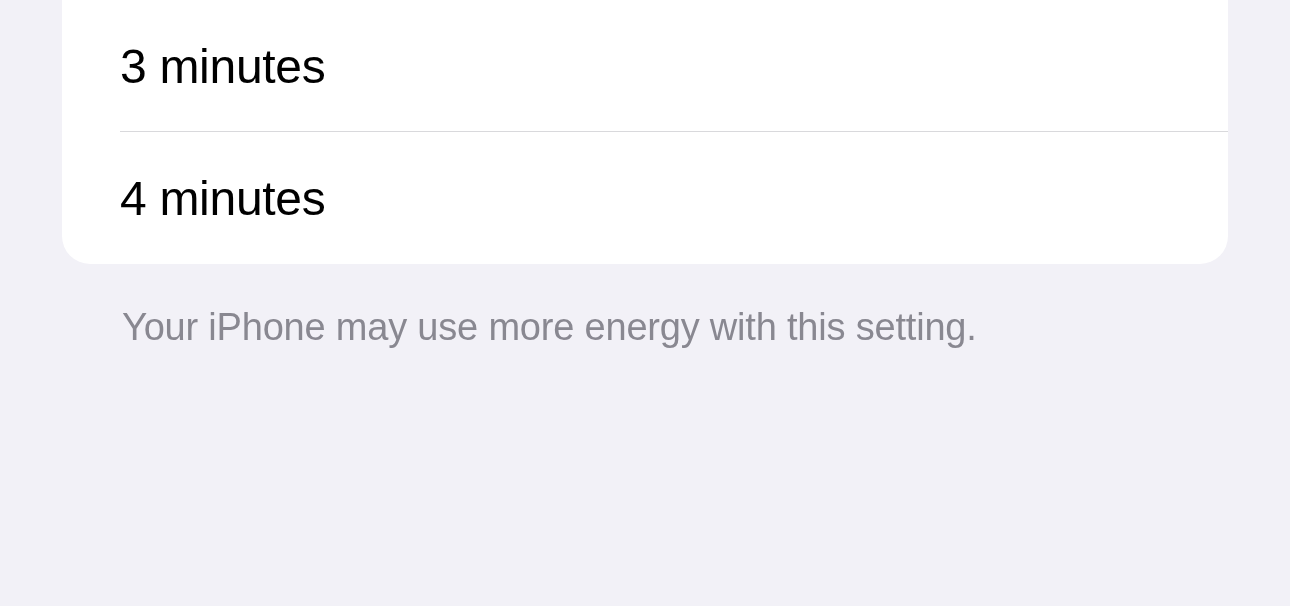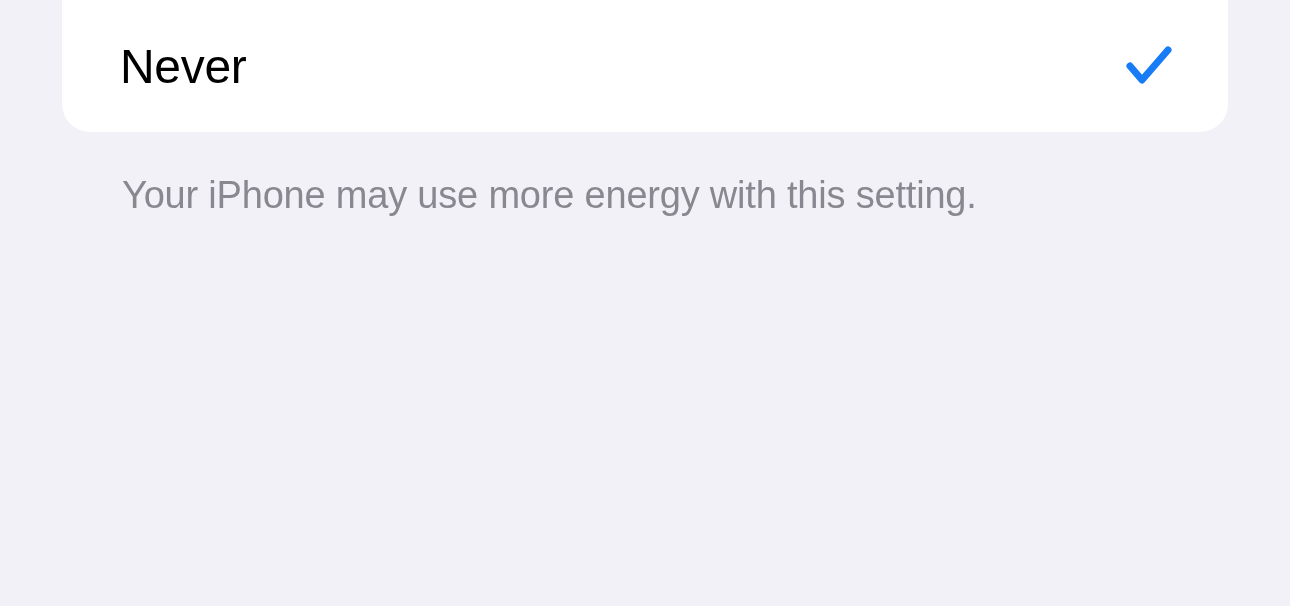--- a/index.html
+++ b/index.html
@@ -67,27 +67,25 @@
       color: #898891;
       margin: 42px 62px 0 122px;
       letter-spacing: -0.2px;
     }
   </style>
 </head>
 <body>
 
 <div class="settings-group">
 
+  <div class="settings-row">
+    <span class="row-label">3 minutes</span>
+  </div>
+
+  <div class="settings-row">
+    <span class="row-label">4 minutes</span>
+  </div>
 
 
-
-  <div class="settings-row">
-    <span class="row-label">Never</span>
-    <span class="checkmark">
-      <svg viewBox="0 0 46 44" fill="none" xmlns="http://www.w3.org/2000/svg">
-        <path d="M4 22 L16 36 L42 6" stroke="#177cf6" stroke-width="7" stroke-linecap="round" stroke-linejoin="round"></path>
-      </svg>
-    </span>
-  </div>
 
 </div>
 
 <div class="footer-text">Your iPhone may use more energy with this setting.</div>
 
 </body></html>

